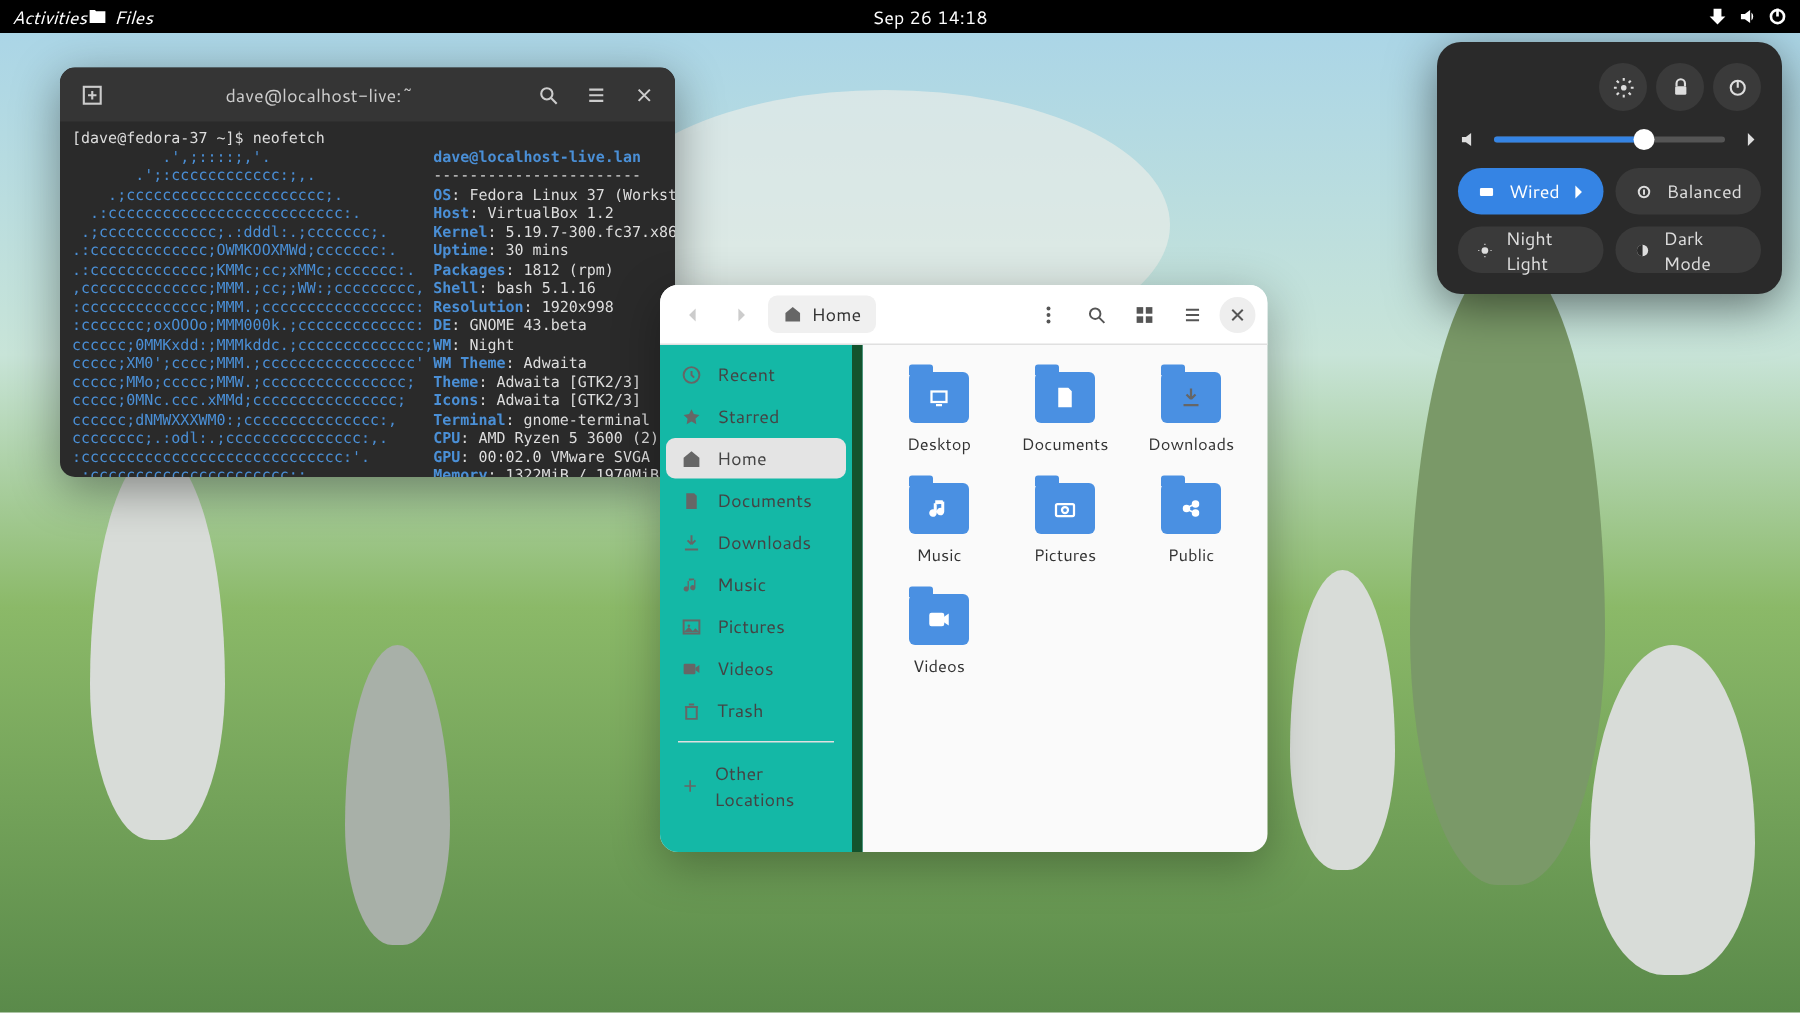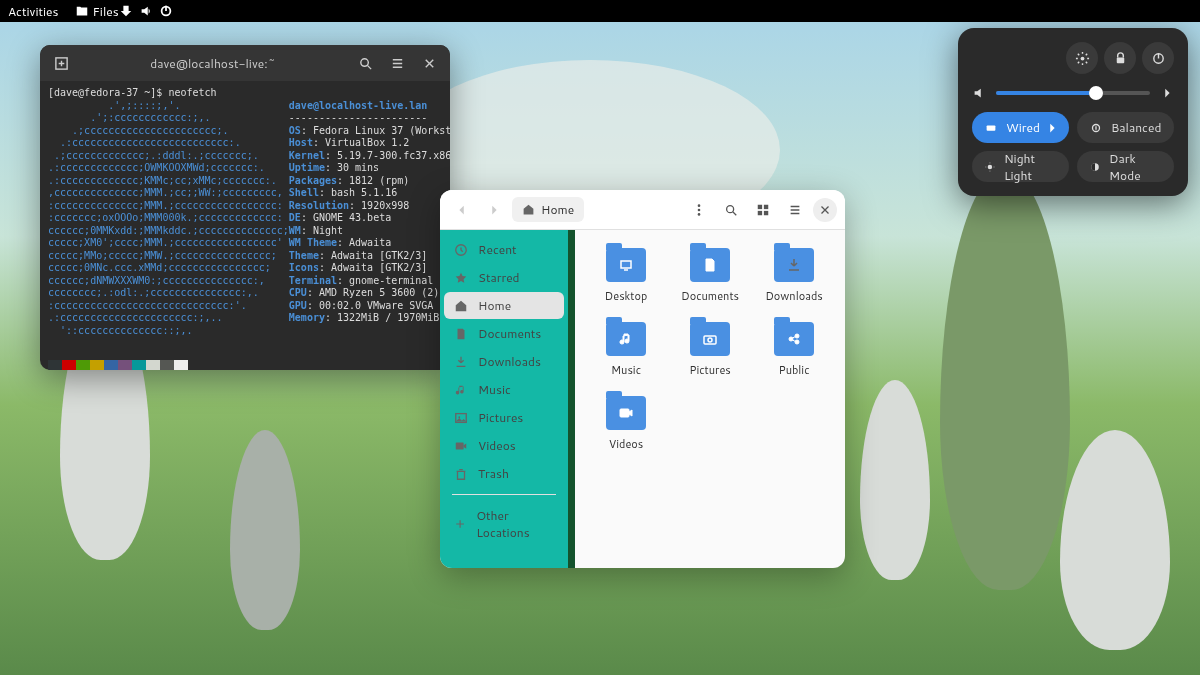--- a/index.html
+++ b/index.html
@@ -14,28 +14,28 @@
 .stone { position: absolute; background: #d8dcd8; border-radius: 50% 50% 45% 45% / 60% 60% 40% 40%; }
 .stone.dark { background: #a8b0a8; }
 .stone.green { background: #7a9968; }
 .blob { position: absolute; background: #e8ece8; border-radius: 50%; }
 
 .topbar {
   position: absolute; top: 0; left: 0; right: 0; height: 22px;
   background: #000; color: #fff; display: flex; align-items: center;
   font-size: 12px; z-index: 100; padding: 0 8px;
 }
-.topbar-left { display: flex; gap: 16px; align-items: center; }
+.topbar-left { display: flex; align-items: center; font-style: italic; }
 .topbar-center { flex: 1; text-align: center; }
 .topbar-right { display: flex; gap: 6px; align-items: center; }
 .tb-item { cursor: pointer; display: flex; align-items: center; gap: 4px; }
 .tb-icon { width: 14px; height: 14px; fill: #fff; }
 
 .terminal {
-  position: absolute; top: 45px; left: 40px; width: 410px; height: 325px;
+  position: absolute; top: 45px; left: 40px; width: 410px; height: 273px;
   background: #2a2a2a; border-radius: 10px; overflow: hidden;
   box-shadow: 0 8px 32px rgba(0,0,0,0.4); z-index: 10;
 }
 .term-header {
   height: 36px; background: #353535; display: flex; align-items: center;
   padding: 0 8px; gap: 6px;
 }
 .term-title { flex: 1; text-align: center; color: #ccc; font-size: 12px; }
 .term-btn {
   width: 26px; height: 26px; border-radius: 6px; display: flex;
@@ -158,20 +158,23 @@
 
 <div class="topbar">
   <div class="topbar-left">
     <span class="tb-item">Activities</span>
     <span class="tb-item">
       <svg class="tb-icon" viewBox="0 0 16 16">
           <path d="M2 3h4l1 1h7v9H2z"></path>
         </svg>
       <span>Files</span>
     </span>
+  </div>
+  <div class="topbar-center">
+    <span class="tb-item" style="display:inline-block">Sep 26  14:18</span>
   </div>
   <div class="topbar-right">
     <svg class="tb-icon" viewBox="0 0 16 16">
         <path d="M8 2l6 6h-3v6H5V8H2z" transform="rotate(180 8 8)"></path>
       </svg>
     <svg class="tb-icon" viewBox="0 0 16 16">
         <path d="M3 6h3l4-3v10l-4-3H3z M11 5a4 4 0 010 6"></path>
       </svg>
     <svg class="tb-icon" viewBox="0 0 16 16">
         <circle cx="8" cy="8" r="5" fill="none" stroke="#fff" stroke-width="2"></circle>

